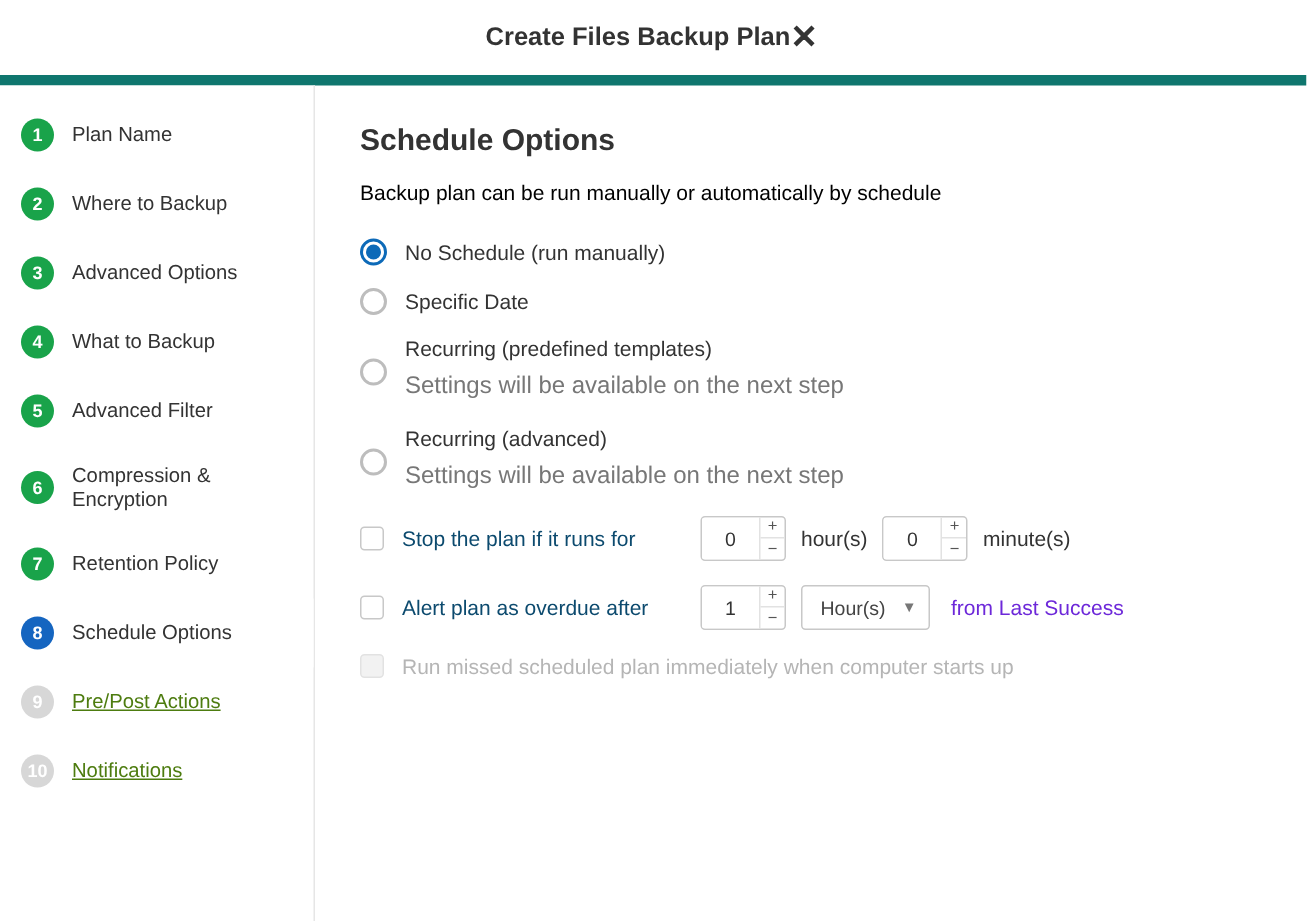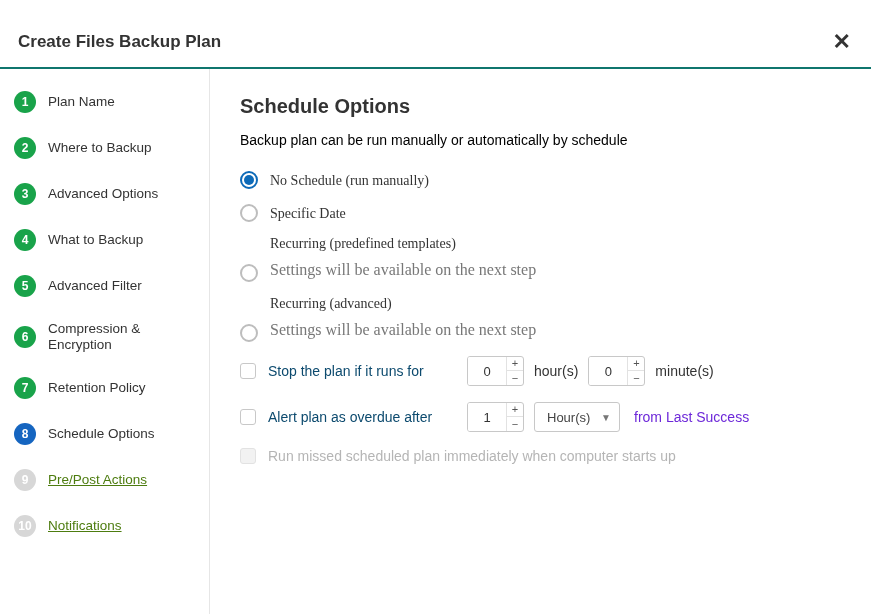--- a/index.html
+++ b/index.html
@@ -1,18 +1,18 @@
 <!DOCTYPE html>
 <html><head>
 <meta charset="utf-8">
 <style>
   * { box-sizing: border-box; margin: 0; padding: 0; }
   body { font-family: -apple-system, "Segoe UI", Arial, sans-serif; background: #fff; color: #333; width: 871px; height: 614px; overflow: hidden; }
 
-  .header { display: flex; align-items: center; justify-content: space-between; padding: 31px 20px 14px 18px; border-bottom: 2px solid #0f766e; }
+  .header { display: flex; align-items: center; justify-content: center; padding: 14px 20px 14px 18px; border-bottom: 7px solid #0f766e; }
   .header-title { font-size: 17px; font-weight: 600; color: #333; }
   .close-btn { font-size: 22px; font-weight: 700; cursor: pointer; line-height: 1; }
 
   .body { display: flex; height: calc(100% - 48px); }
 
   .sidebar { width: 210px; border-right: 1px solid #e6e6e6; padding-top: 10px; background: #fff; }
   .step { display: flex; align-items: center; padding: 12px 14px; cursor: pointer; }
   .step .badge { width: 22px; height: 22px; border-radius: 50%; display: flex; align-items: center; justify-content: center; font-size: 12px; font-weight: 600; color: #fff; margin-right: 12px; flex: 0 0 22px; }
   .step .label { font-size: 13.5px; color: #333; line-height: 1.2; }
   .badge-complete { background: #19a34a; }
@@ -20,21 +20,21 @@
   .badge-upcoming { background: #d7d7d7; color: #fff; }
   .step.upcoming .label { color: #4d7c0f; text-decoration: underline; }
   .step.current { background: #fff; }
   .step.current .label { font-weight: 500; }
 
   .content { flex: 1; padding: 26px 30px; overflow-y: auto; }
   .page-title { font-size: 20px; font-weight: 600; color: #333; margin-bottom: 14px; }
   .page-sub { font-size: 14px; color: #000000; margin-bottom: 22px; }
 
   .radio-group { }
-  .radio-item { display: flex; align-items: flex-end; margin-bottom: 14px; font-family: Liberation Serif, serif; }
+  .radio-item { display: flex; align-items: center; margin-bottom: 14px; }
   .radio { width: 18px; height: 18px; border: 2px solid #bdbdbd; border-radius: 50%; margin-right: 12px; margin-top: 1px; flex: 0 0 18px; position: relative; cursor: pointer; }
   .radio.selected { border-color: #0d6ab8; }
   .radio.selected::after { content: ""; position: absolute; top: 2px; left: 2px; width: 10px; height: 10px; border-radius: 50%; background: #0d6ab8; }
   .radio-body { flex: 1; }
   .radio-label { font-size: 14px; color: #333; }
   .radio-hint { font-size: 16px; color: #777; margin-top: 6px; line-height: 1.5; }
 
   .row { display: flex; align-items: center; margin-bottom: 16px; }
   .checkbox { width: 16px; height: 16px; border: 1px solid #c8c8c8; border-radius: 3px; margin-right: 12px; cursor: pointer; flex: 0 0 16px; background: #fff; }
   .checkbox.disabled { background: #f2f2f2; border-color: #e2e2e2; cursor: default; }

